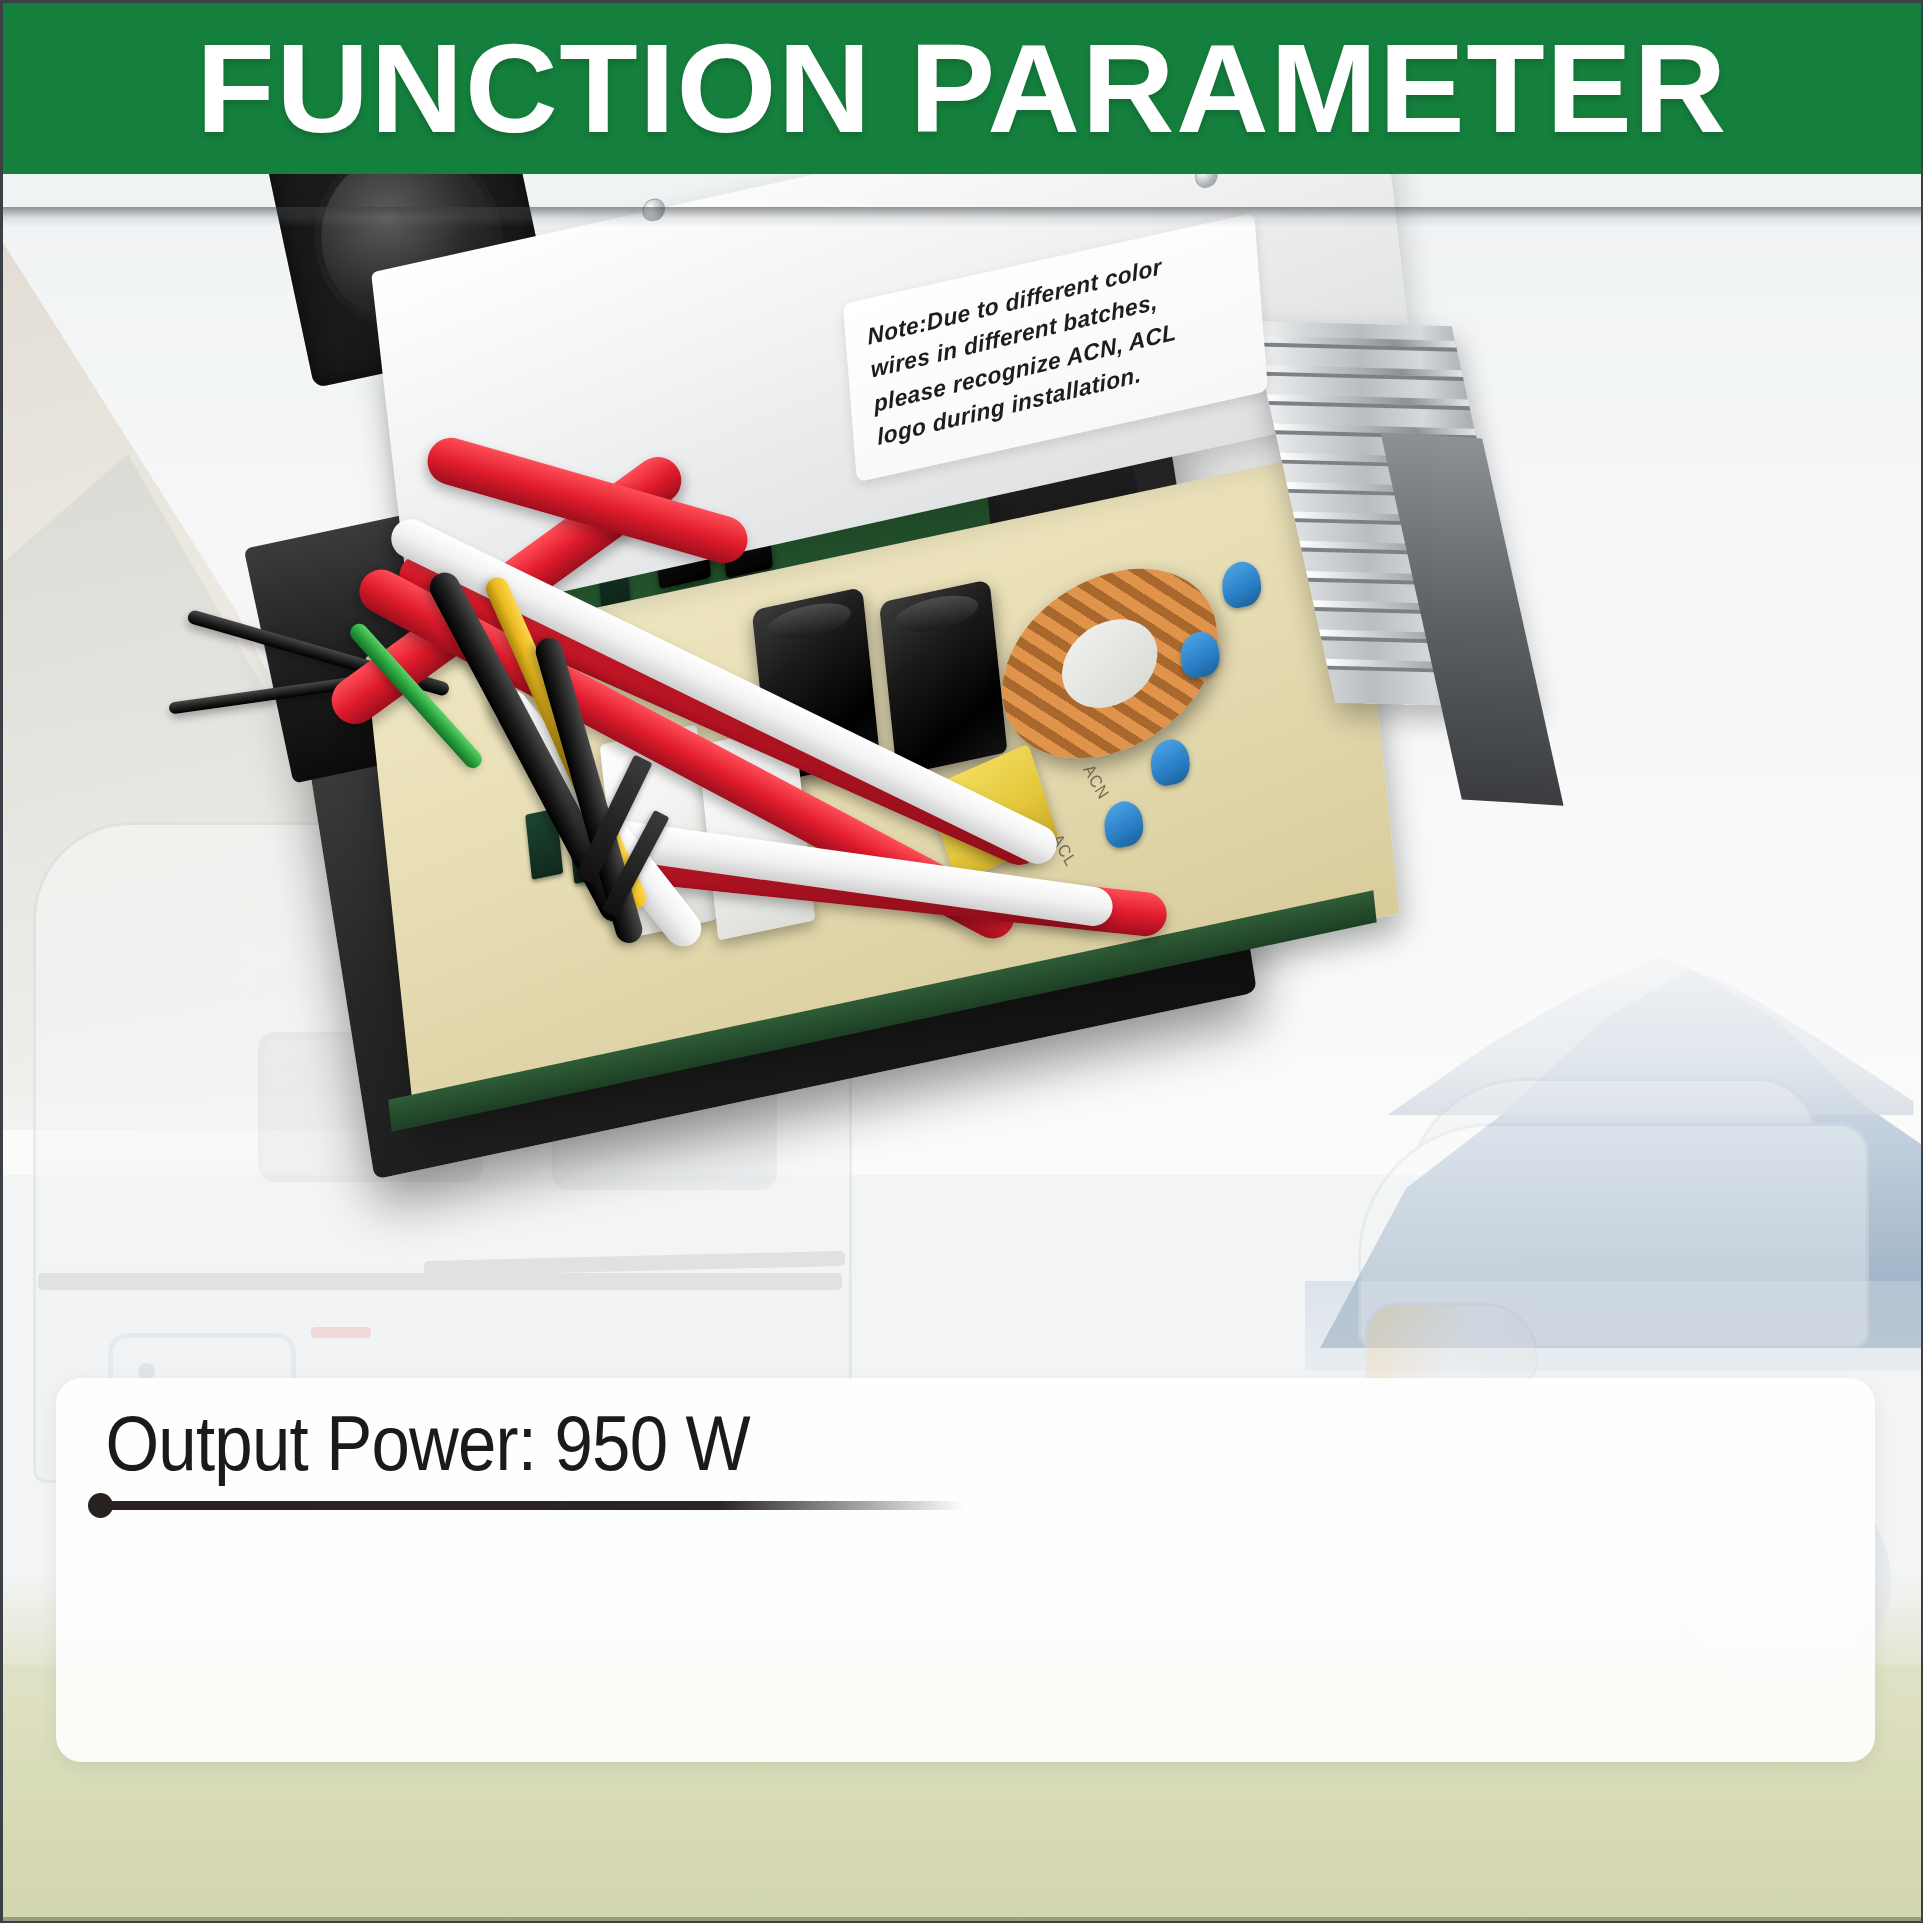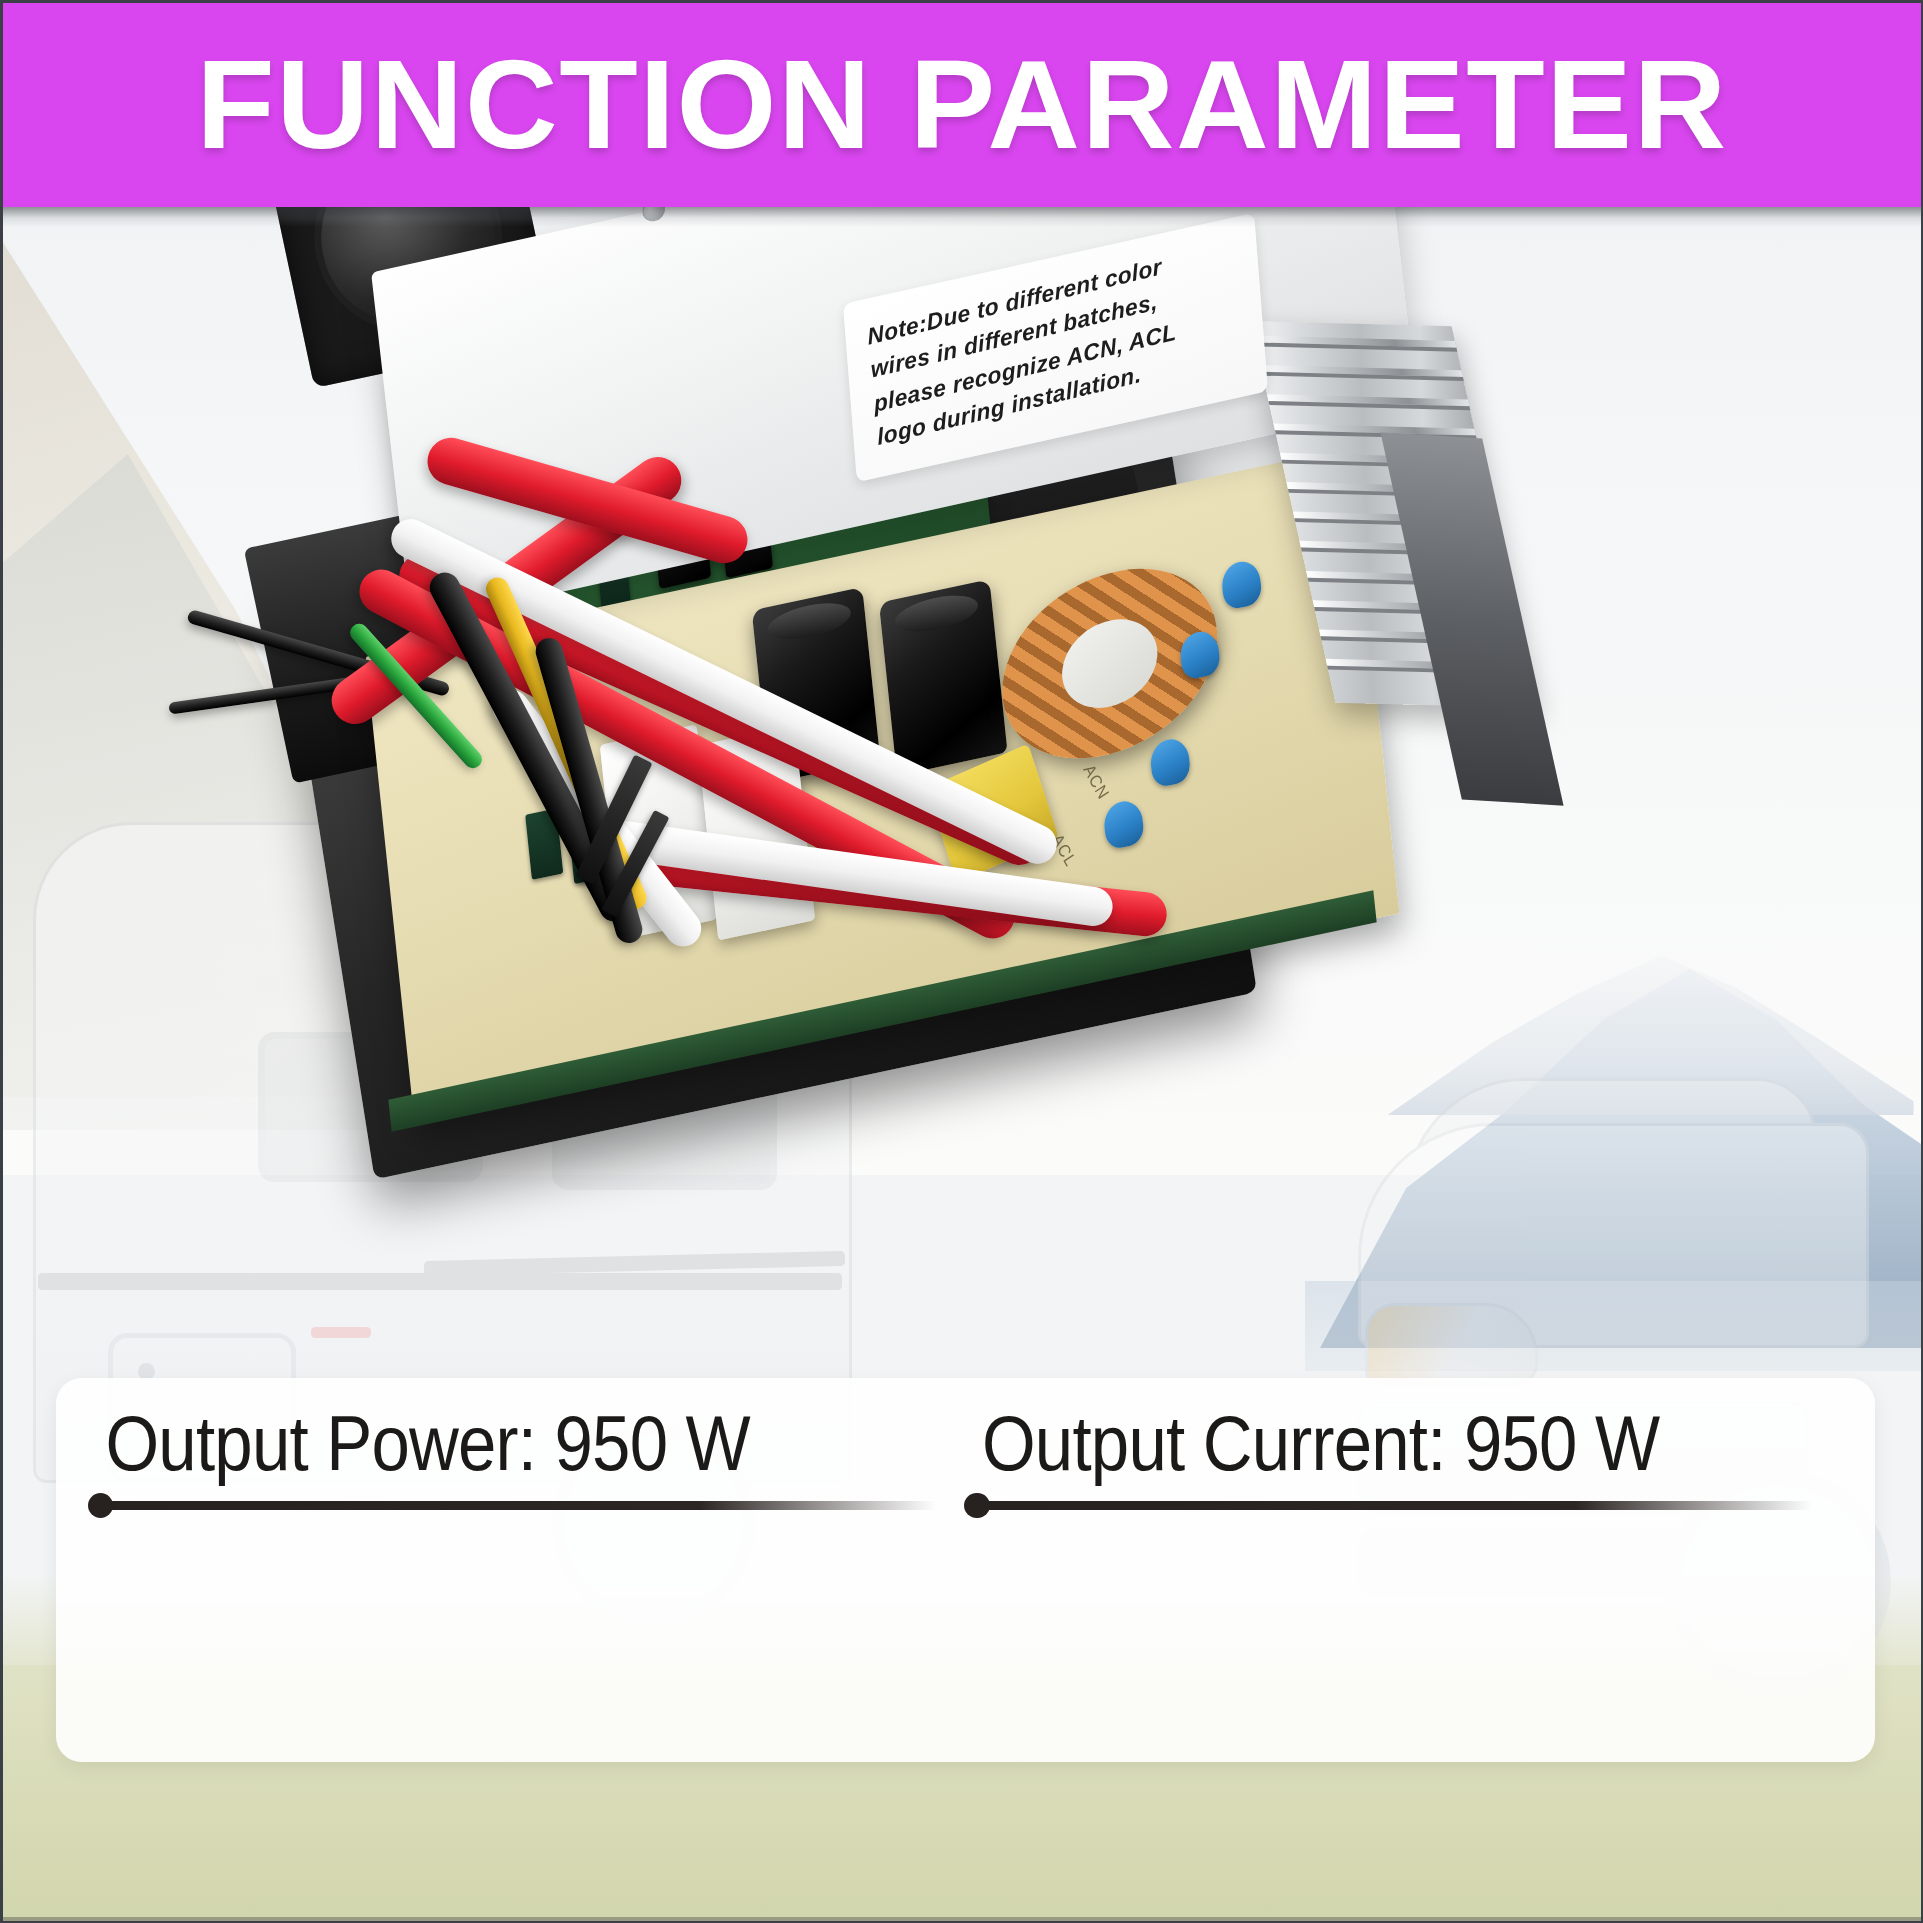--- a/index.html
+++ b/index.html
@@ -144,22 +144,22 @@
     position:absolute; right:7.5px; top:391px; width:225px; height:225px;
     border-radius:50%; background:#e9ebed; border:16.5px solid #dfe2e5;
   }
   .van-bumper {
     position:absolute; left:0; top:451px; width:481px; height:68px;
     background:#e4e7ea; border-radius:15px;
   }
 
   
   .header {
-    position:absolute; left:0; right:0; top:0; height:204px;
-    background:#d946ef;
+    position:absolute; left:0; right:0; top:0; height:171px;
+    background:#15803d;
     z-index:40;
     display:flex; align-items:center;
   }
   .header-title {
     width:100%;
     text-align:center;
     color:#ffffff;
     font-size:126px;
     font-weight:bold;
     letter-spacing:1.5px;
@@ -562,24 +562,20 @@
   <div class="header-shadow"></div>
 
   <div class="spec-panel">
 
     <div class="spec-row">
       <div class="spec-cells">
         <div class="spec-cell half">
           <div class="spec-text">Output Power: 950 W</div>
           <div class="spec-rule"></div>
         </div>
-        <div class="spec-cell half">
-          <div class="spec-text">Output Current: 950 W</div>
-          <div class="spec-rule"></div>
-        </div>
       </div>
     </div>
 
 
 
   </div>
 
   <div class="bottom-line"></div>
 </div>
 

